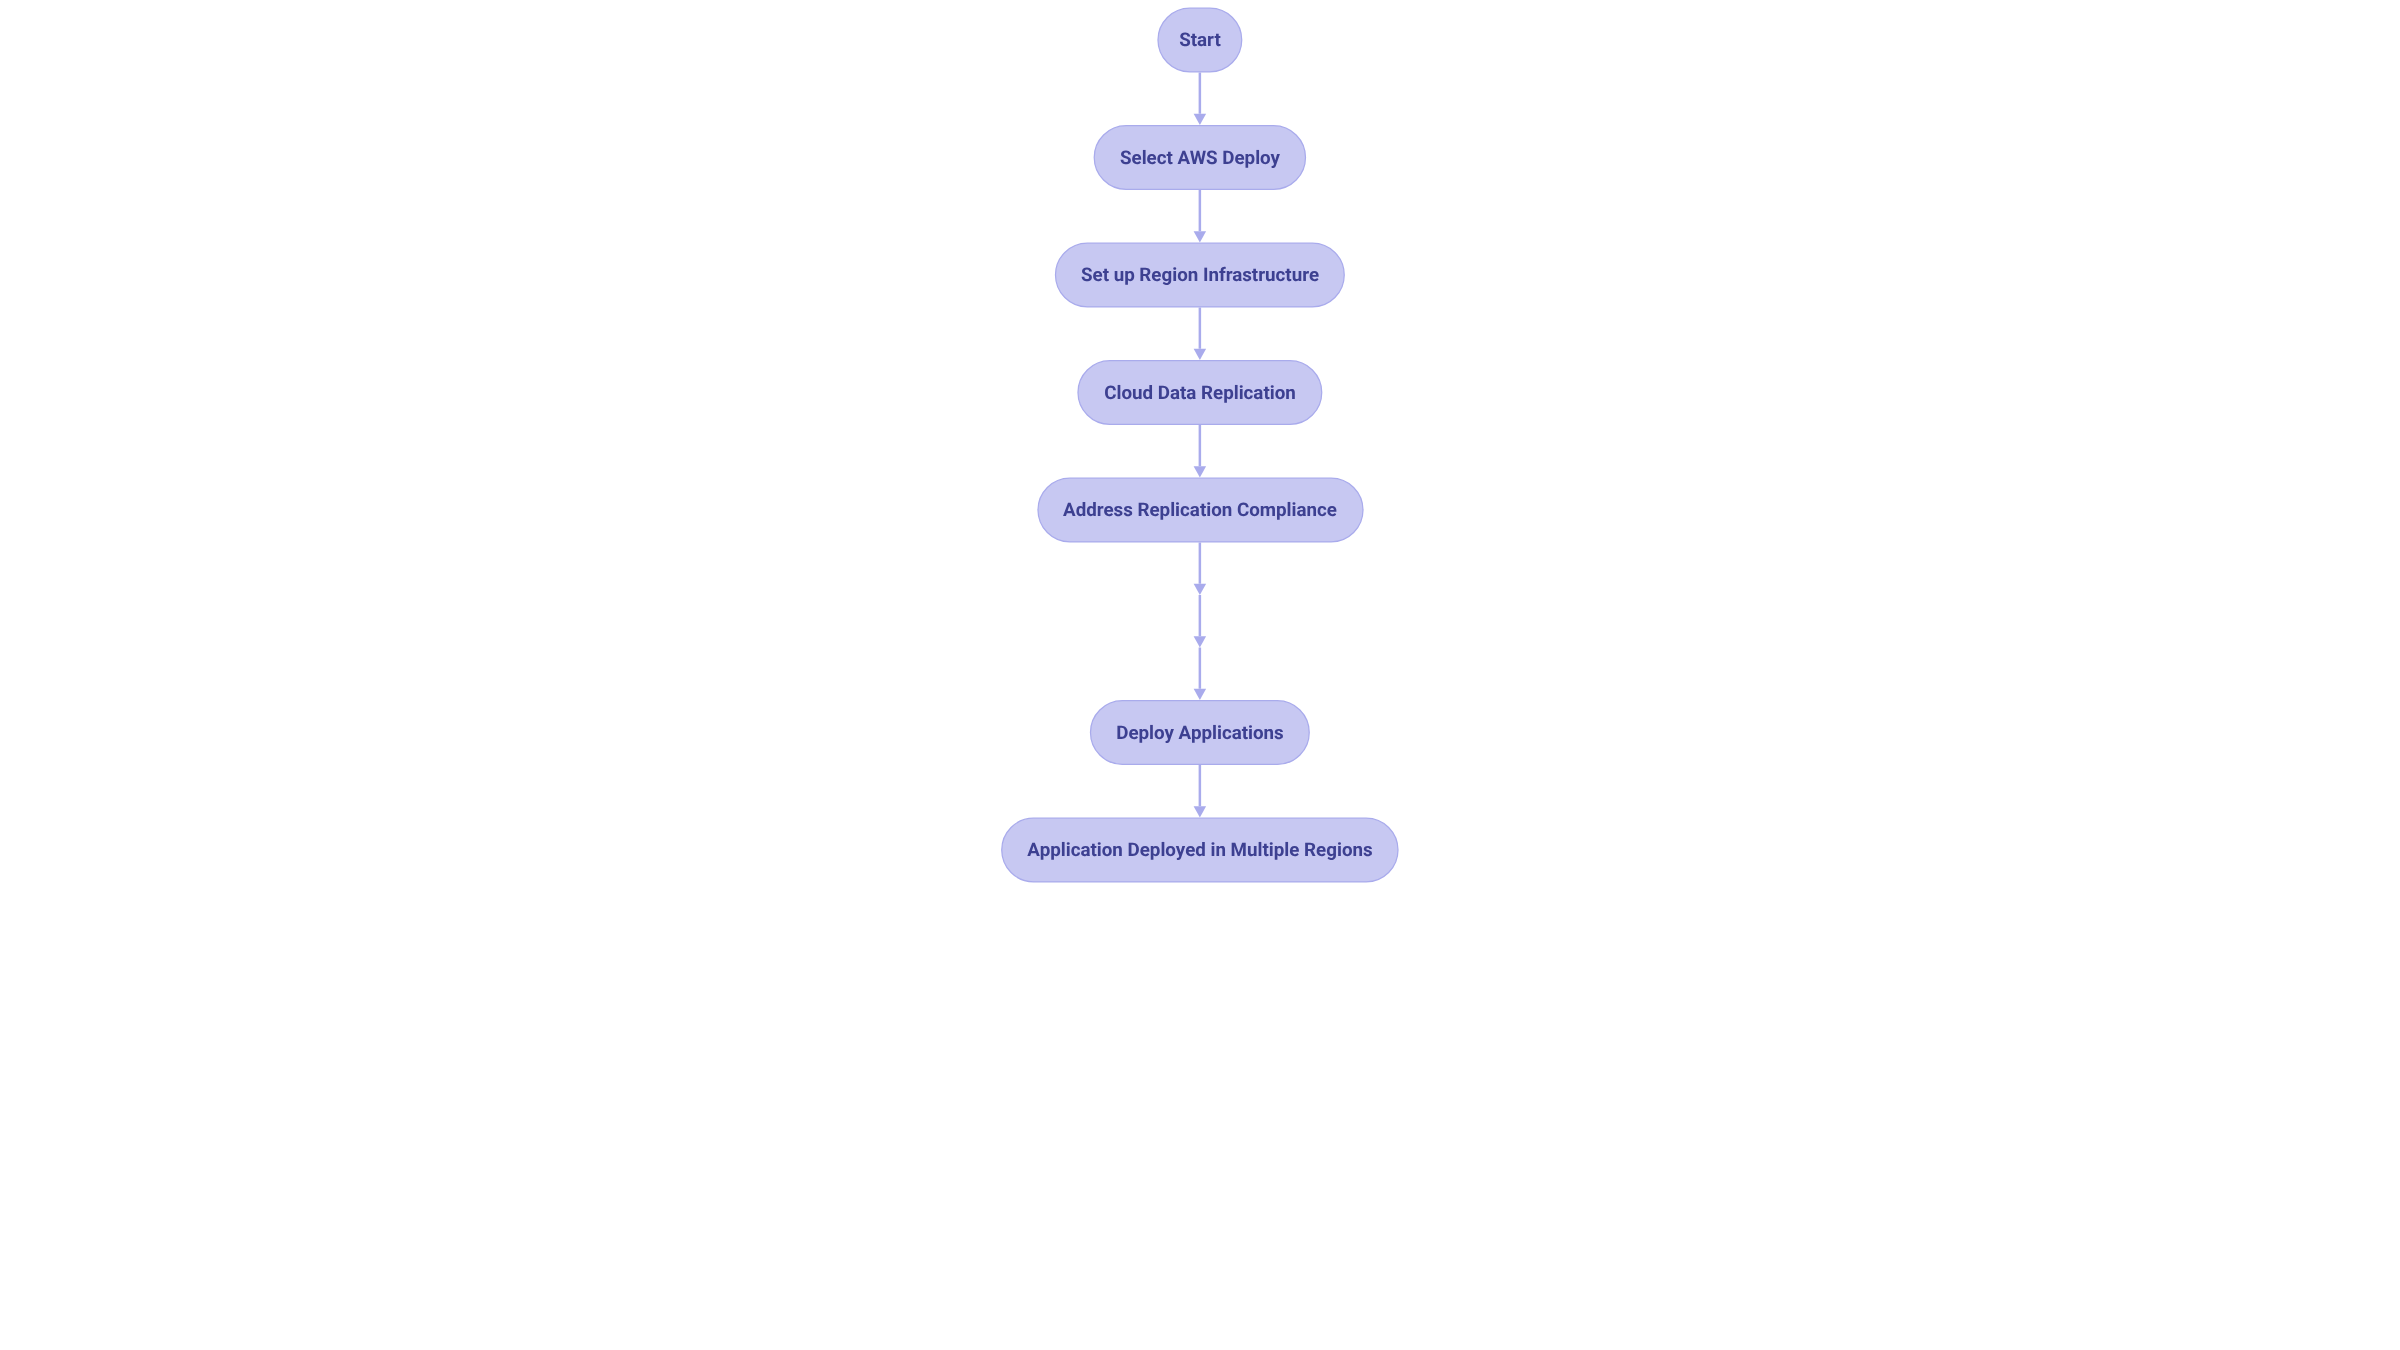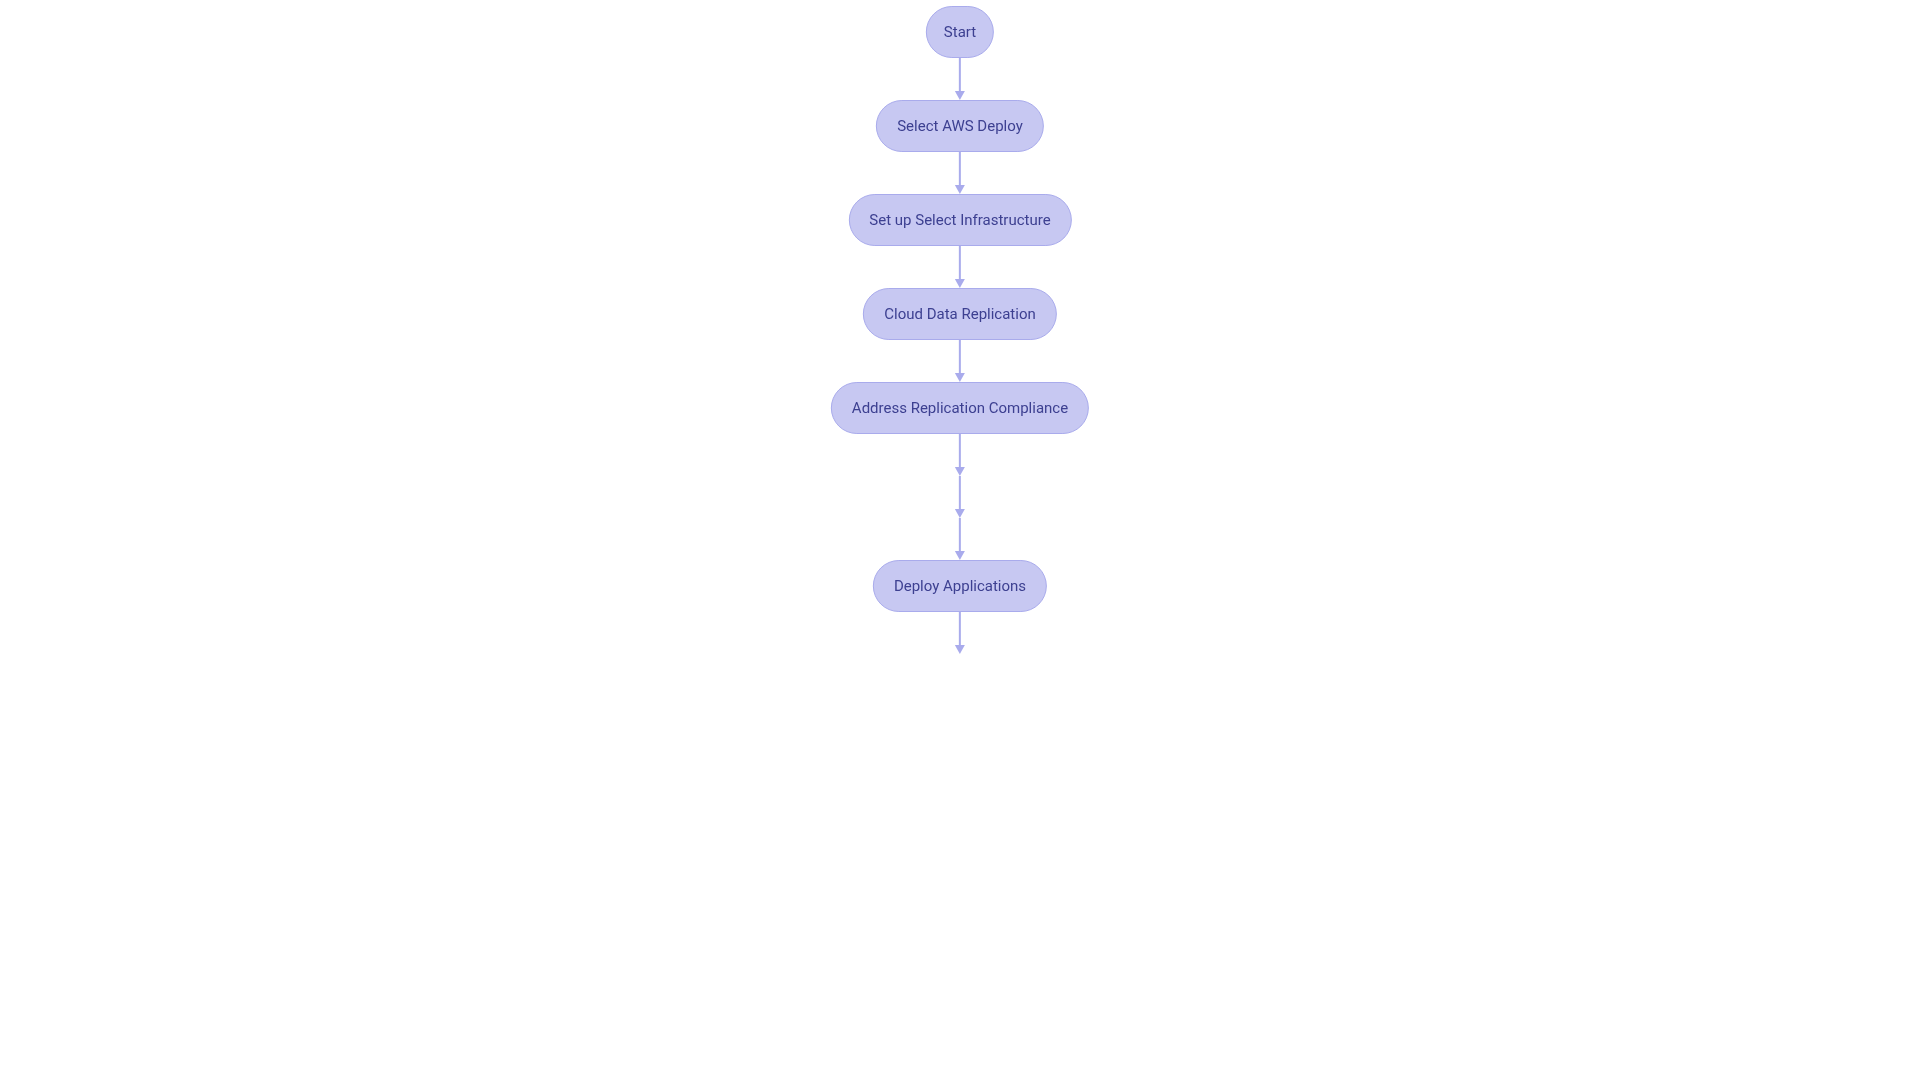--- a/index.html
+++ b/index.html
@@ -18,21 +18,21 @@
     display: flex;
     flex-direction: column;
     align-items: center;
   }
   .node {
     background: #c7c8f2;
     border: 1px solid #a9abec;
     border-radius: 26px;
     color: #3d4091;
     font-size: 15px;
-    font-weight: 400;
+    font-weight: 700;
     display: flex;
     align-items: center;
     justify-content: center;
     padding: 0 20px;
     height: 52px;
     white-space: nowrap;
   }
   .node.start {
     width: 68px;
     height: 52px;
@@ -75,21 +75,21 @@
   <div class="node">
     <span>Select AWS Deploy</span>
   </div>
 
   <div class="arrow-wrap">
     <div class="arrow-line"></div>
       <div class="arrow-head"></div>
   </div>
 
   <div class="node">
-    <span>Set up Select Infrastructure</span>
+    <span>Set up Region Infrastructure</span>
   </div>
 
   <div class="arrow-wrap">
     <div class="arrow-line"></div>
       <div class="arrow-head"></div>
   </div>
 
   <div class="node">
     <span>Cloud Data Replication</span>
   </div>
@@ -122,14 +122,17 @@
 
   <div class="node">
     <span>Deploy Applications</span>
   </div>
 
   <div class="arrow-wrap">
     <div class="arrow-line"></div>
       <div class="arrow-head"></div>
   </div>
 
+  <div class="node">
+    <span>Application Deployed in Multiple Regions</span>
+  </div>
 
 </div>
 
 </body></html>

